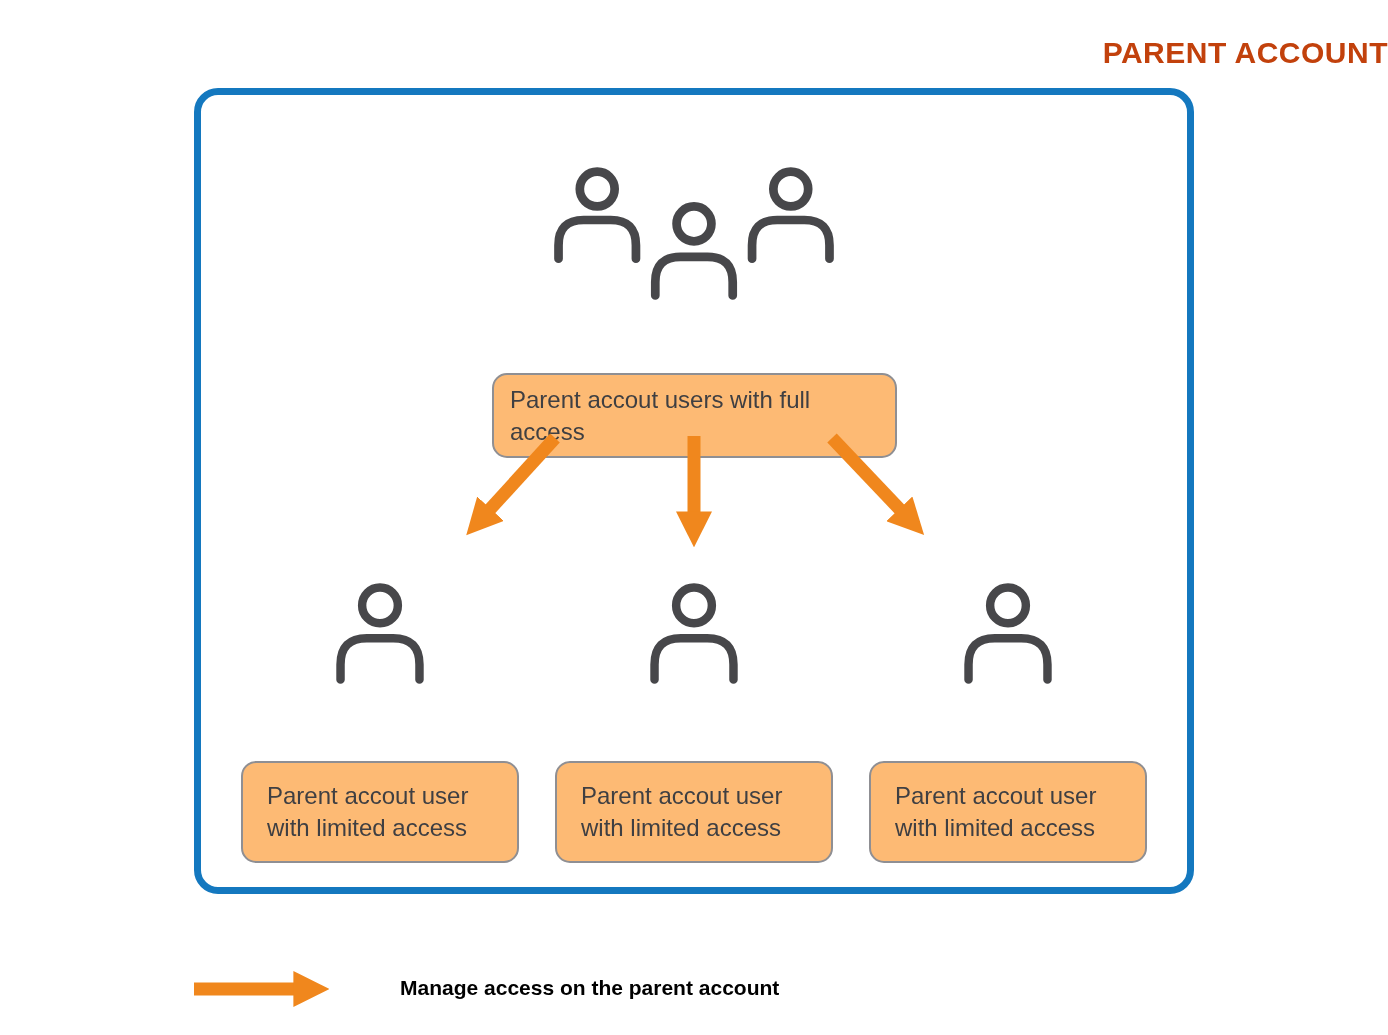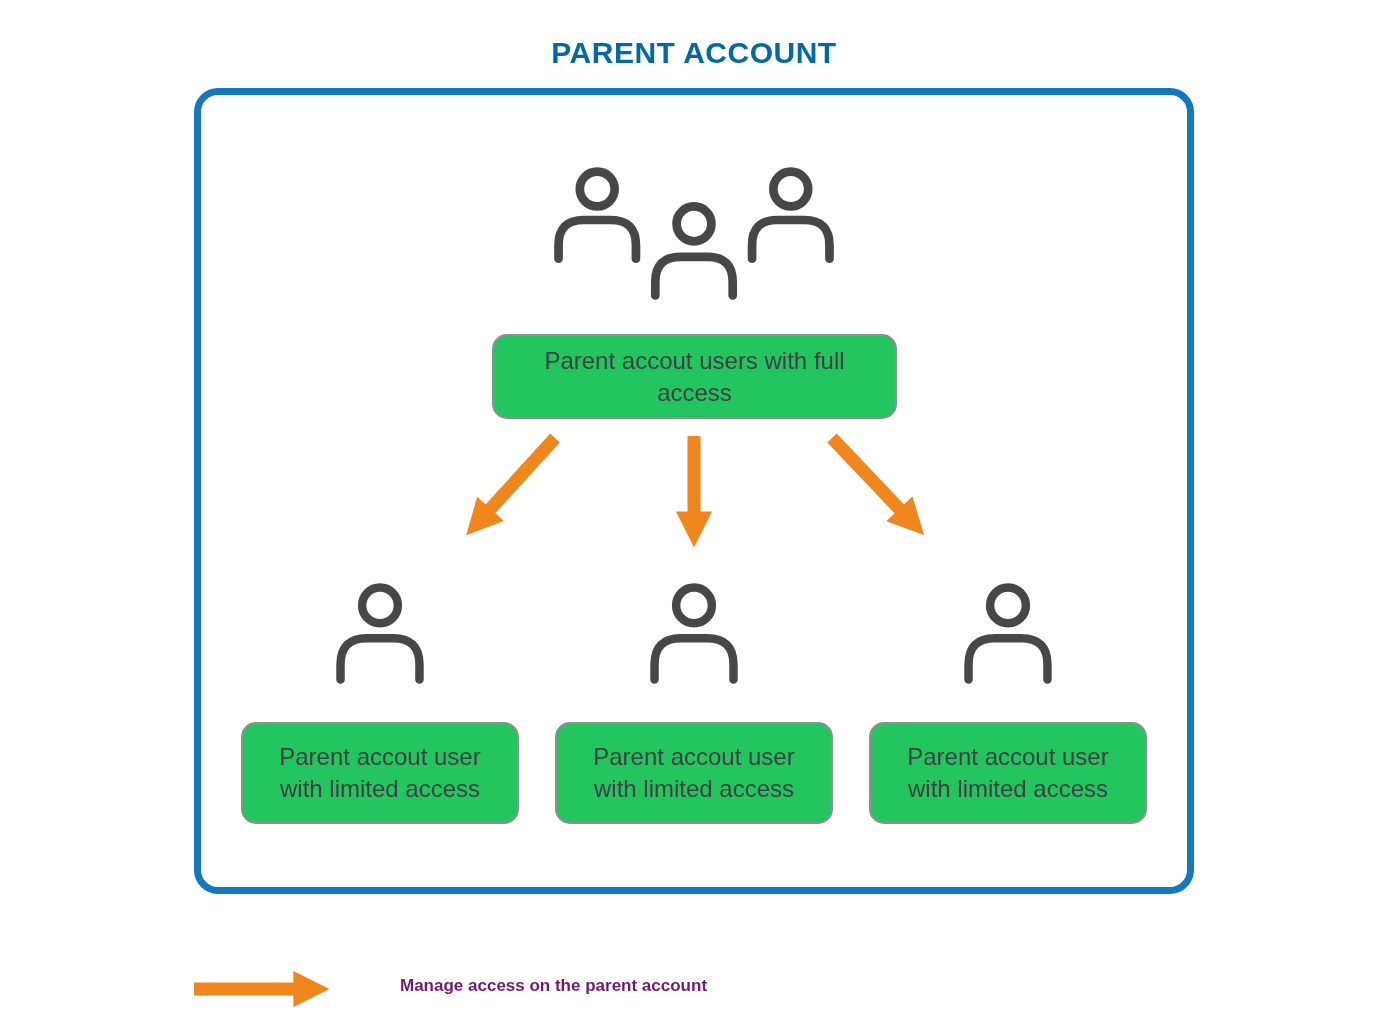--- a/index.html
+++ b/index.html
@@ -13,25 +13,25 @@
     width: 1388px;
     height: 1035px;
     background: #ffffff;
     overflow: hidden;
   }
   .diagram-title {
     position: absolute;
     left: 0;
     right: 0;
     top: 36px;
-    text-align: center;
+    text-align: right;
     font-size: 30px;
     font-weight: 700;
     letter-spacing: 0.5px;
-    color: #0369a1;
+    color: #c2410c;
   }
   .parent-box {
     position: absolute;
     left: 194px;
     top: 88px;
     width: 1000px;
     height: 806px;
     box-sizing: border-box;
     border: 7px solid #1478bf;
     border-radius: 24px;
@@ -40,30 +40,30 @@
   .group-icon {
     position: absolute;
     left: 544px;
     top: 160px;
     width: 300px;
     height: auto;
   }
   .label-box {
     position: absolute;
     box-sizing: border-box;
-    background: #22c55e;
+    background: #fdba74;
     border: 2px solid #8f8f93;
     border-radius: 15px;
     display: flex;
     align-items: center;
     justify-content: center;
-    text-align: center;
     color: #3f3f42;
     font-size: 24px;
     line-height: 1.32;
+    margin-top: 39px;
   }
   .full-access-box {
     left: 492px;
     top: 334px;
     width: 405px;
     height: 85px;
     padding: 0 16px;
   }
   .limited-box {
     top: 722px;
@@ -94,23 +94,23 @@
     position: absolute;
     left: 188px;
     top: 966px;
     width: 160px;
     height: 46px;
   }
   .legend-label {
     position: absolute;
     left: 400px;
     top: 976px;
-    font-size: 17px;
+    font-size: 21px;
     font-weight: 700;
-    color: #701a75;
+    color: #000000;
   }
 </style>
 </head>
 <body>
 
 <div class="stage">
 
   <div class="diagram-title">PARENT ACCOUNT</div>
 
   <div class="parent-box"></div>

